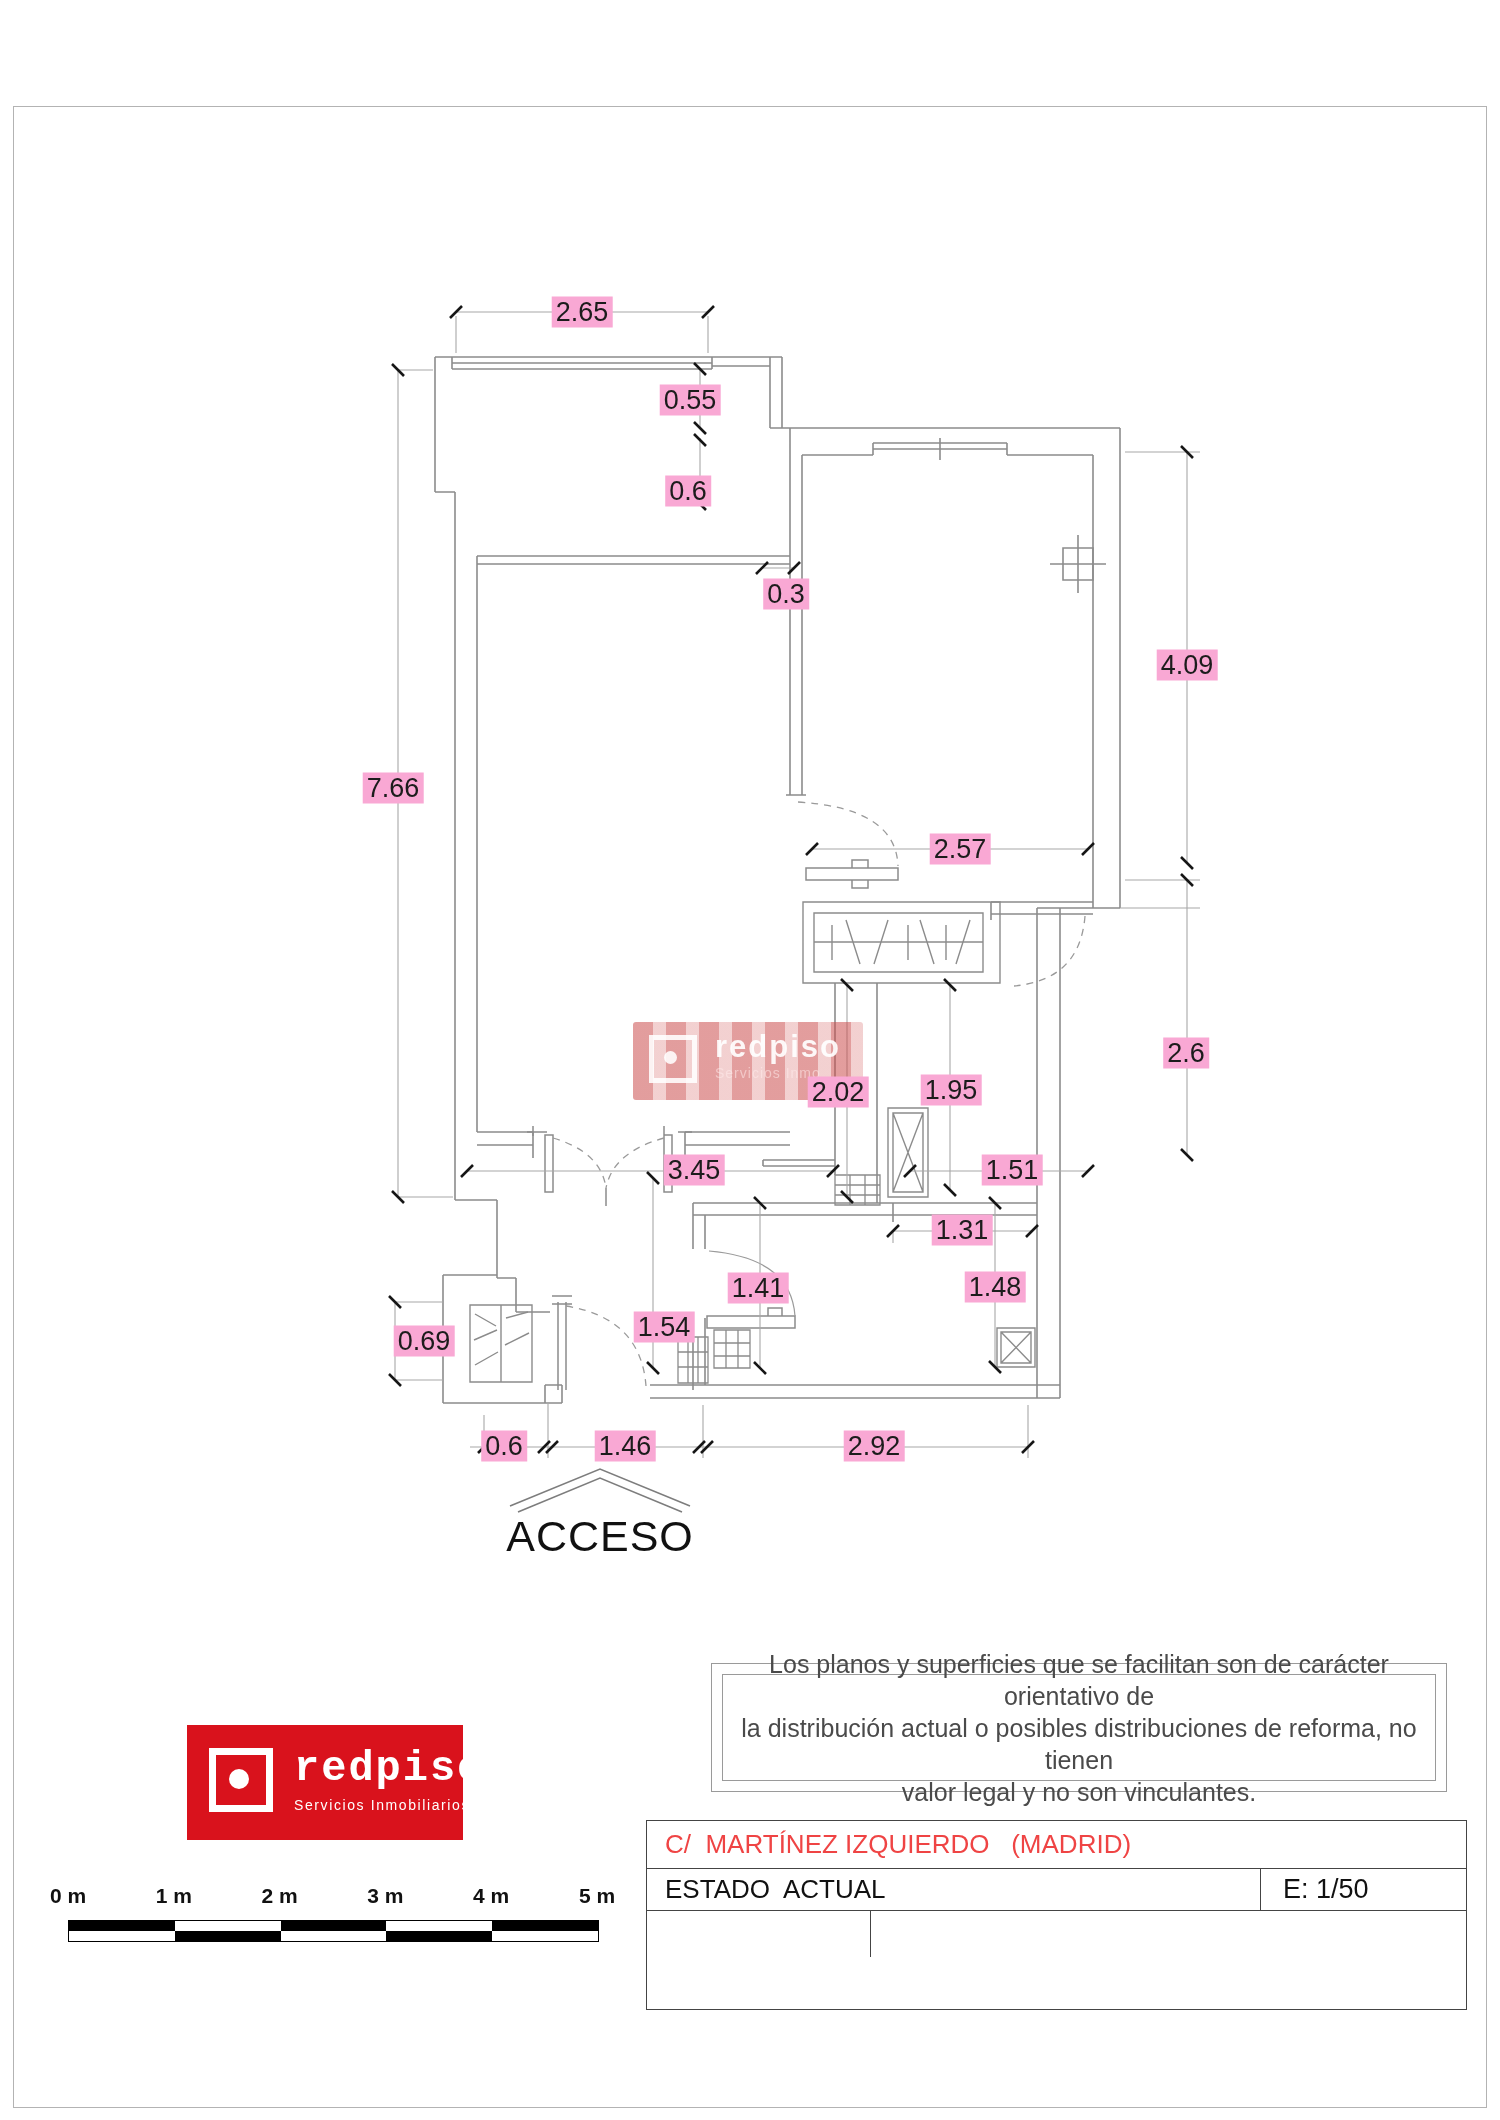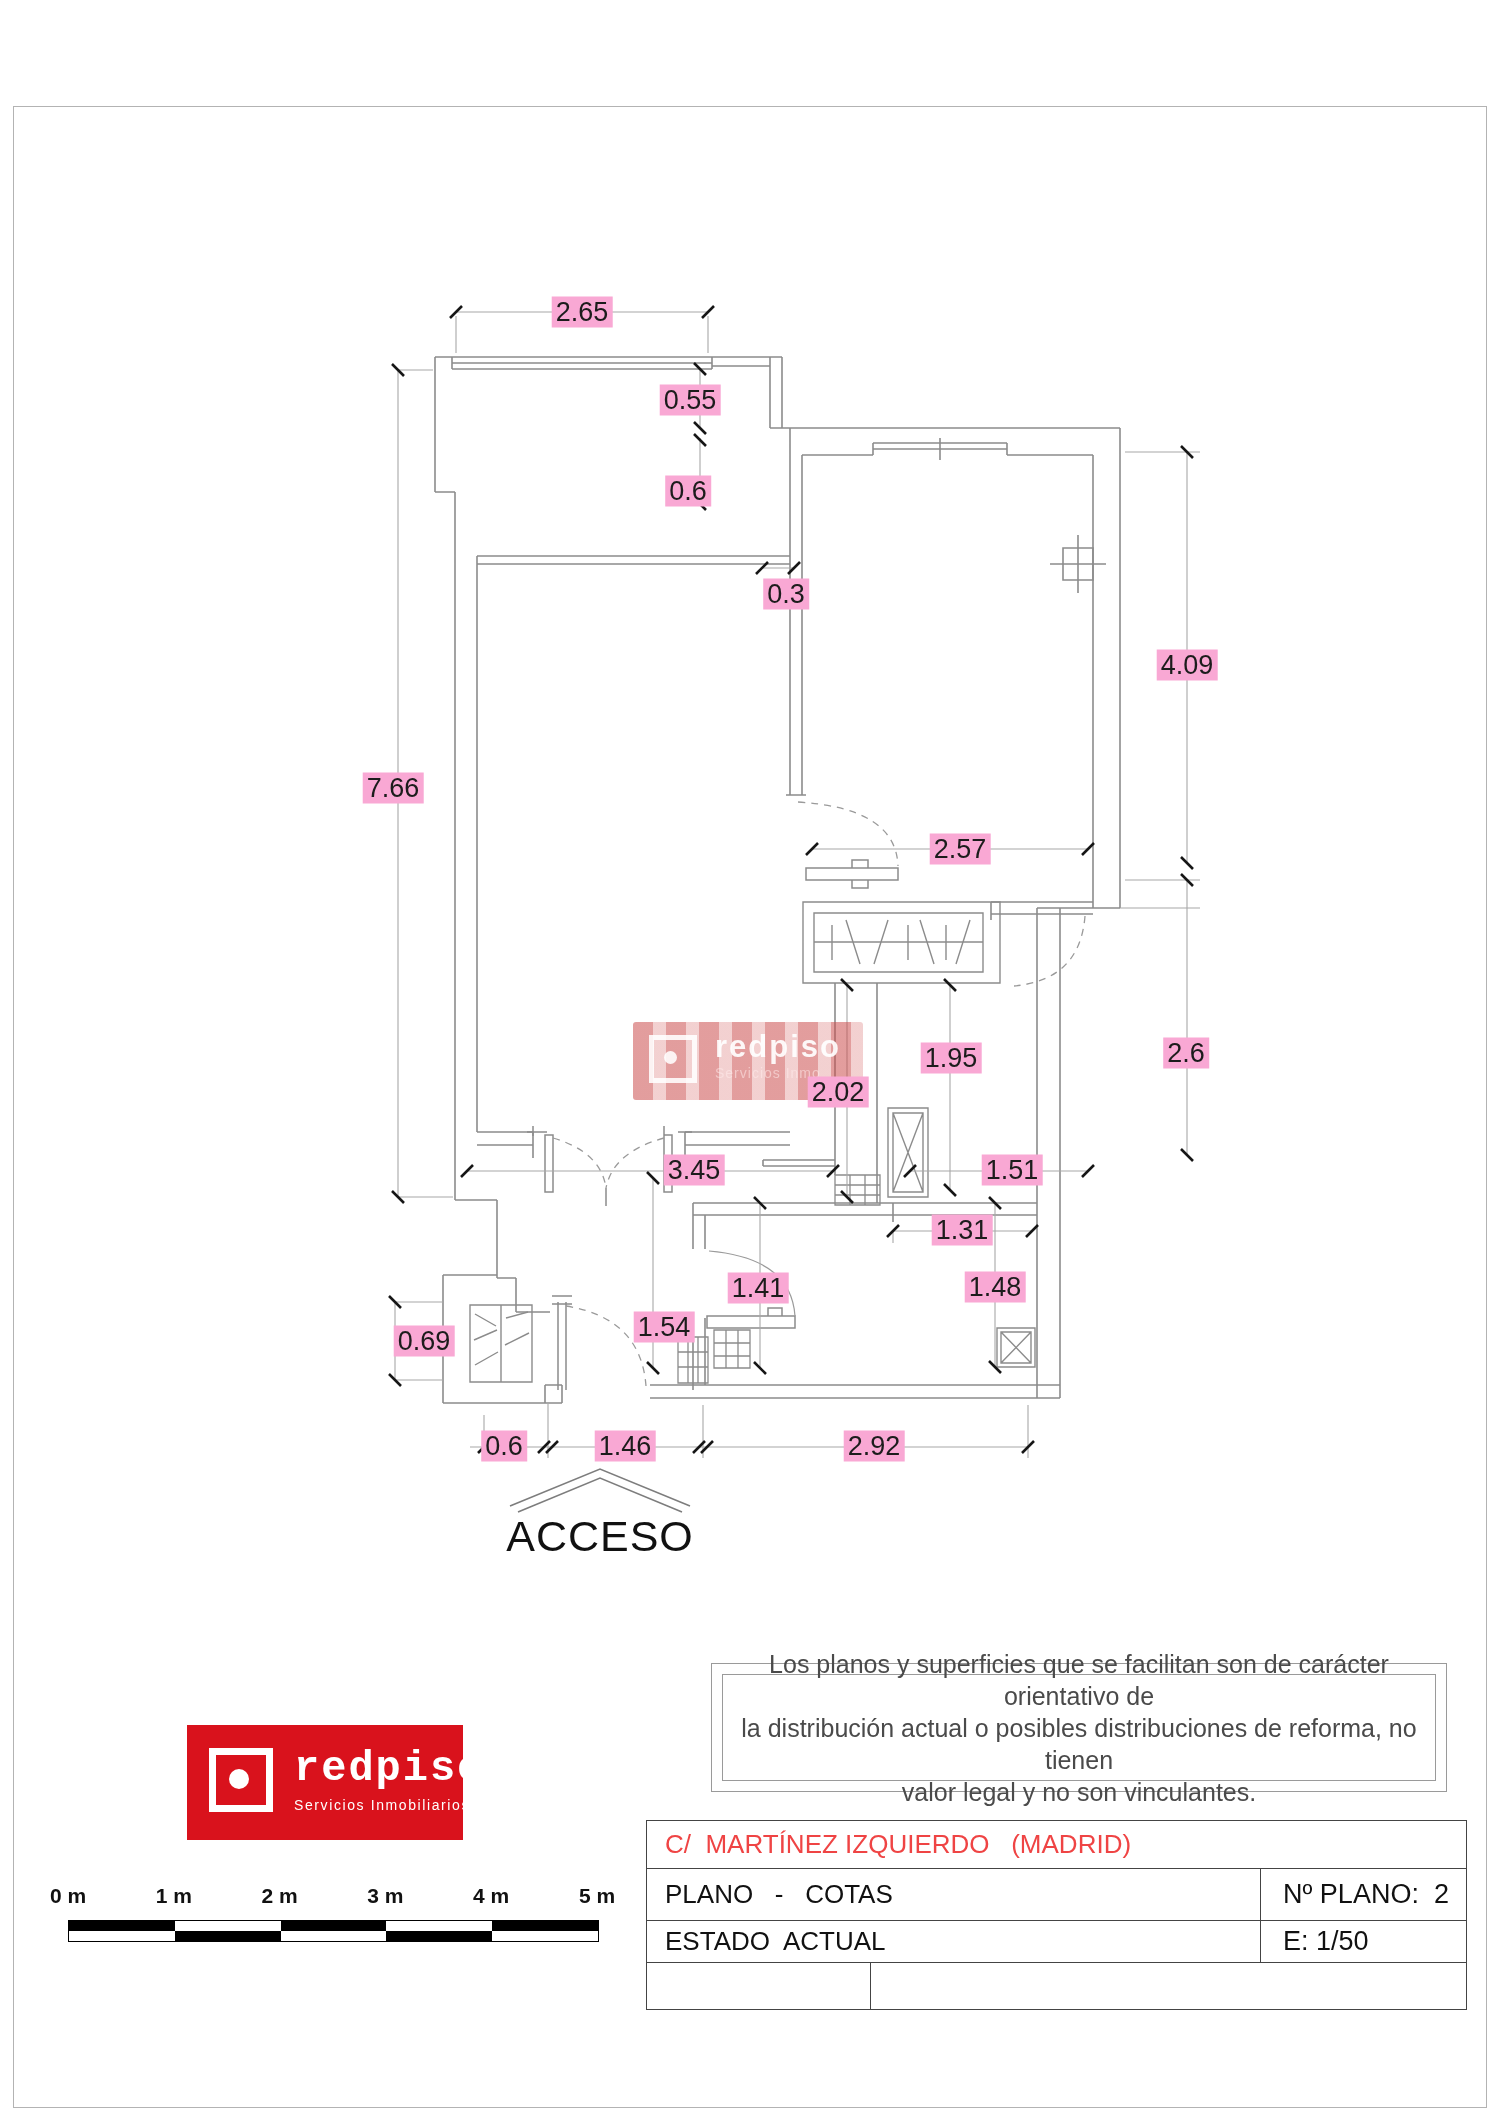--- a/index.html
+++ b/index.html
@@ -161,21 +161,21 @@
 <div id="dim-labels">
     <div class="dim" style="left: 582px; top: 312px;">2.65</div>
     <div class="dim" style="left: 690px; top: 400px;">0.55</div>
     <div class="dim" style="left: 688px; top: 491px;">0.6</div>
     <div class="dim" style="left: 786px; top: 594px;">0.3</div>
     <div class="dim" style="left: 393px; top: 788px;">7.66</div>
     <div class="dim" style="left: 1187px; top: 665px;">4.09</div>
     <div class="dim" style="left: 960px; top: 849px;">2.57</div>
     <div class="dim" style="left: 1186px; top: 1053px;">2.6</div>
     <div class="dim" style="left: 838px; top: 1092px;">2.02</div>
-    <div class="dim" style="left: 951px; top: 1058px;">1.95</div>
+    <div class="dim" style="left: 951px; top: 1090px;">1.95</div>
     <div class="dim" style="left: 694px; top: 1170px;">3.45</div>
     <div class="dim" style="left: 1012px; top: 1170px;">1.51</div>
     <div class="dim" style="left: 962px; top: 1230px;">1.31</div>
     <div class="dim" style="left: 995px; top: 1287px;">1.48</div>
     <div class="dim" style="left: 664px; top: 1292px; margin-top: 35px;">1.54</div>
     <div class="dim" style="left: 758px; top: 1288px;">1.41</div>
     <div class="dim" style="left: 396px; top: 1341px; margin-left: 28px;">0.69</div>
     <div class="dim" style="left: 504px; top: 1446px;">0.6</div>
     <div class="dim" style="left: 625px; top: 1446px;">1.46</div>
     <div class="dim" style="left: 874px; top: 1446px;">2.92</div>
@@ -222,24 +222,20 @@
         <span class="seg b"></span>
         <span class="seg w"></span>
         <span class="seg b"></span>
         <span class="seg w"></span>
       </div>
   </div>
 </div>
 
 <div class="titleblock">
   <div class="tb-row tb-street">C/  MARTÍNEZ IZQUIERDO   (MADRID)</div>
-  <div class="tb-row tb-2">
-    <div class="tb-cell-l">PLANO   -   COTAS</div>
-    <div class="tb-cell-r">Nº PLANO:  2</div>
-  </div>
   <div class="tb-row tb-3">
     <div class="tb-cell-l">ESTADO  ACTUAL</div>
     <div class="tb-cell-r">E: 1/50</div>
   </div>
   <div class="tb-row tb-4">
     <div class="tb-cell-a"></div>
     <div class="tb-cell-b"></div>
   </div>
 </div>
 

